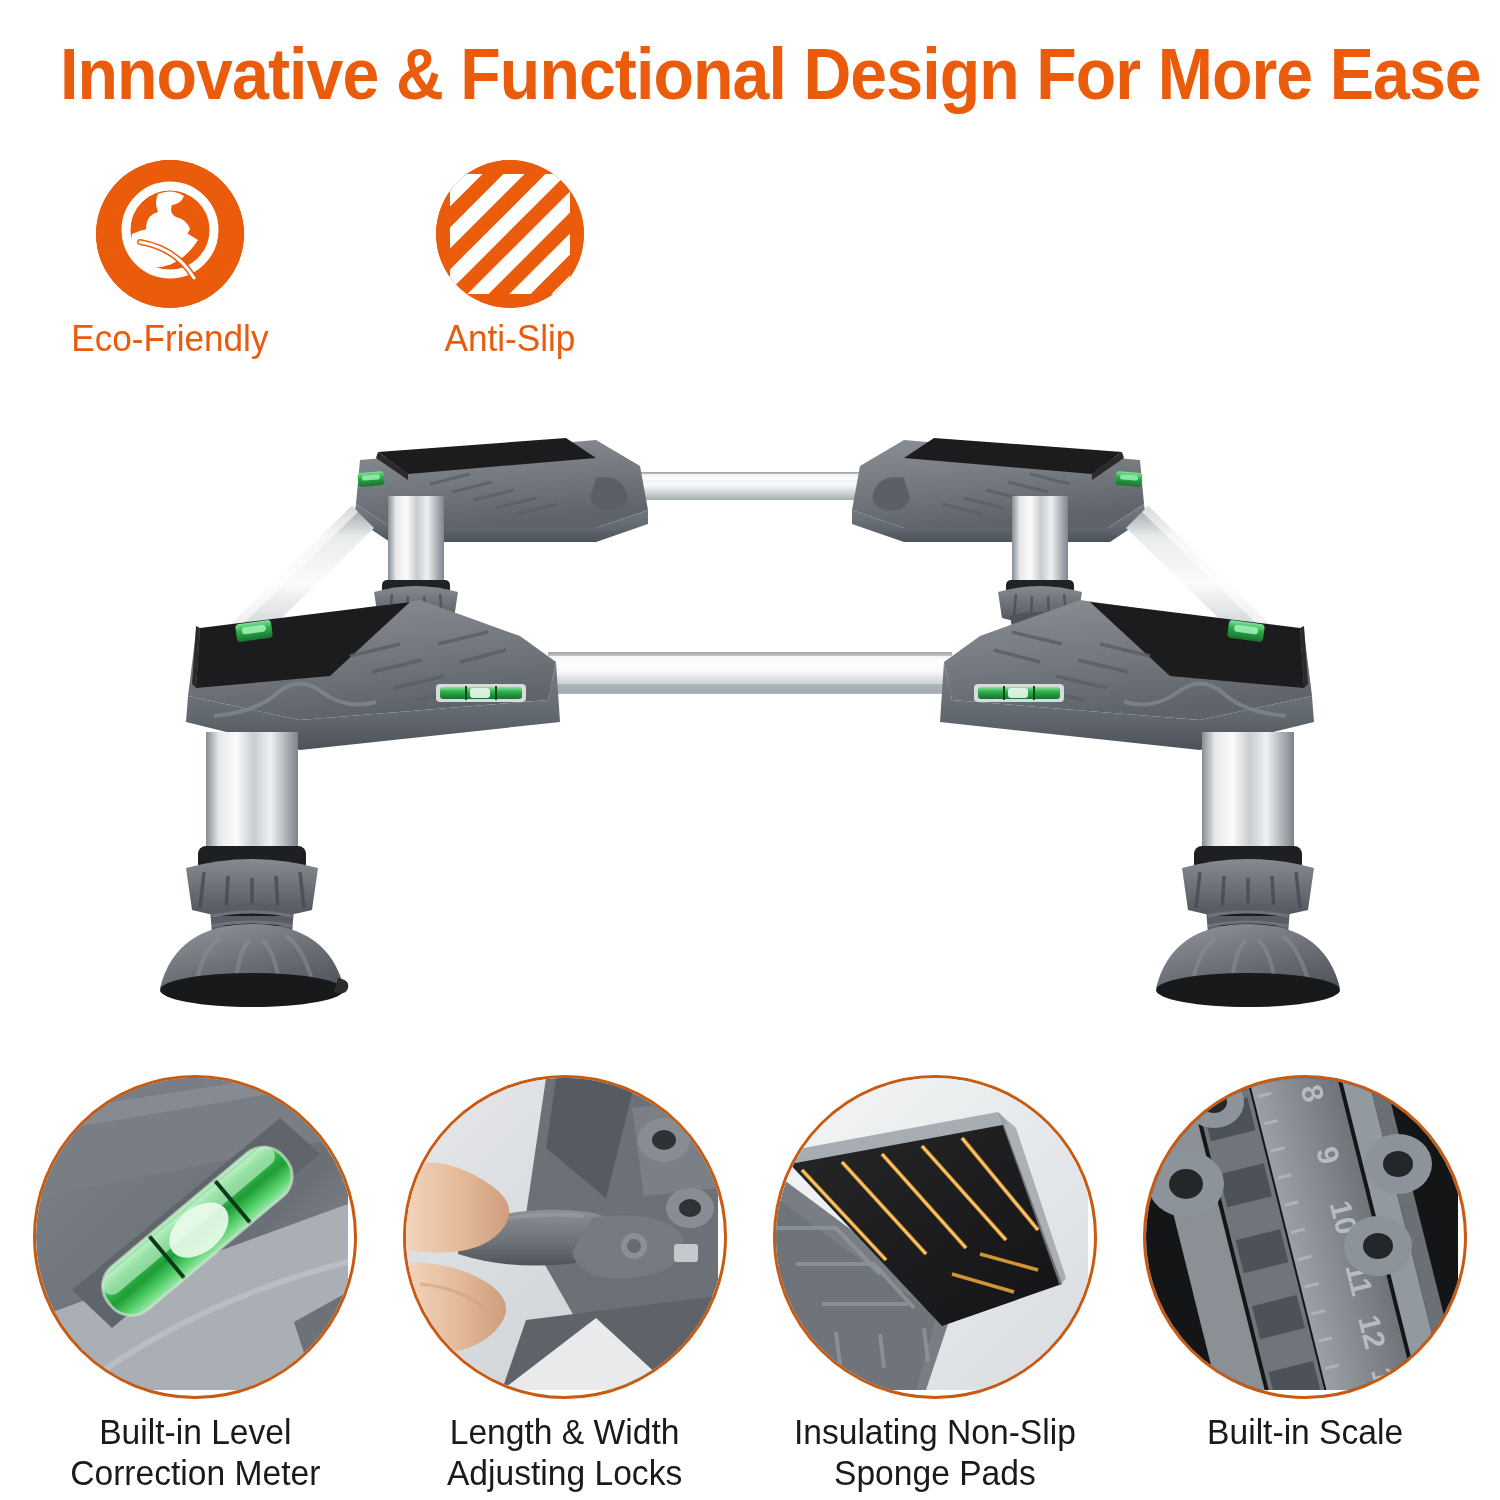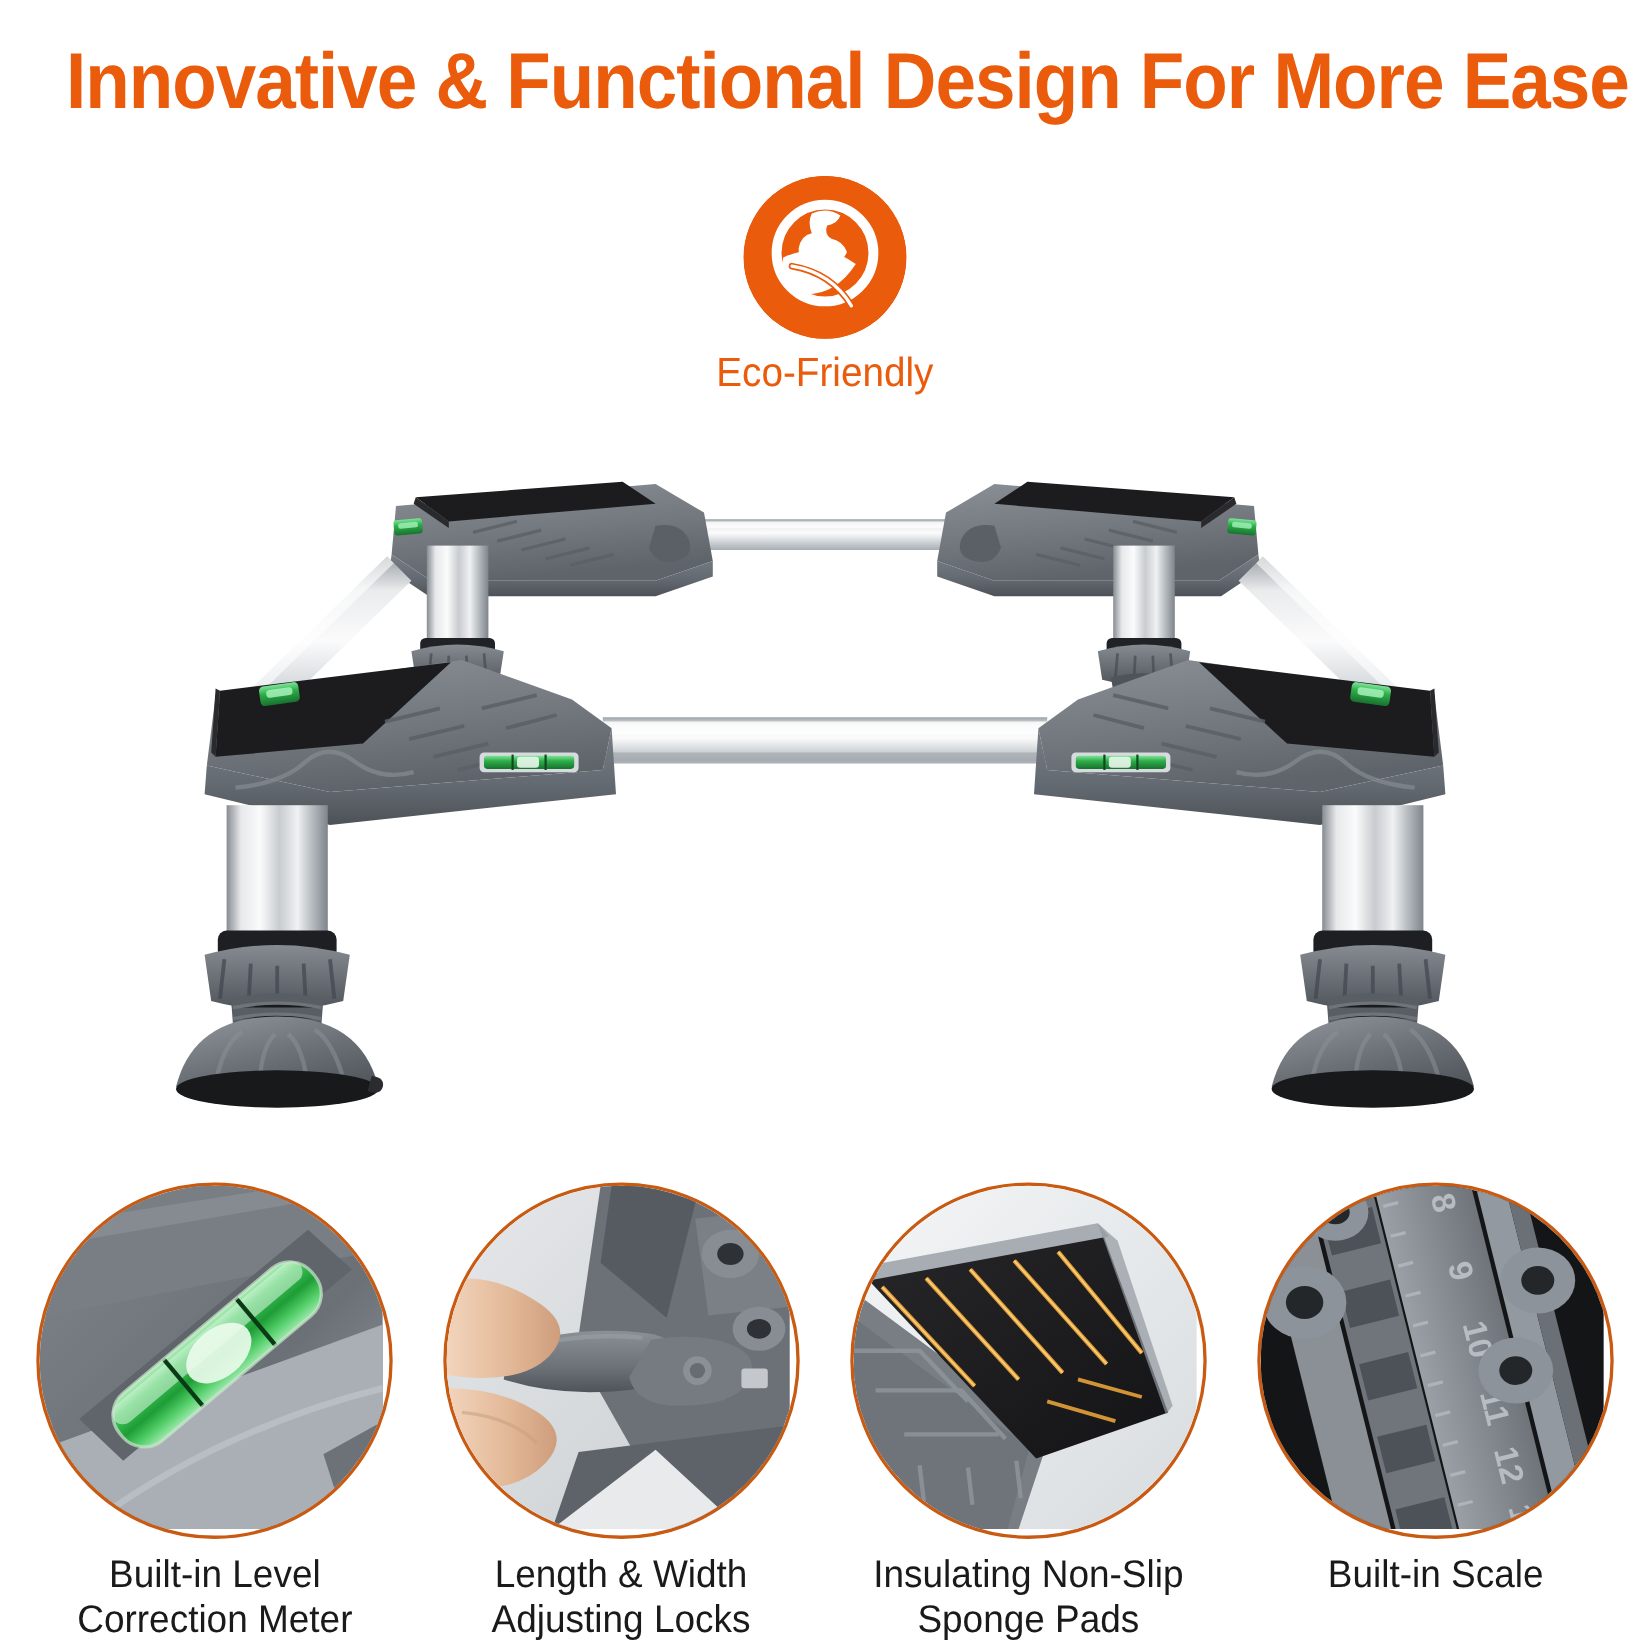--- a/index.html
+++ b/index.html
@@ -20,21 +20,21 @@
     line-height:80px;
     letter-spacing:-1px;
     transform:scaleX(0.92);
     transform-origin:50% 50%;
     color:#EA5B0C;
     white-space:nowrap;
   }
   
   .features{
     position:absolute;left:0;top:160px;width:1500px;height:215px;
-    display:flex;justify-content:center;align-items:flex-start;
+    display:flex;align-items:flex-start;
   }
   .feature{
     width:340px;display:flex;flex-direction:column;align-items:center;
   }
   .fbadge{
     width:148px;height:148px;border-radius:50%;
     background:#EA5B0C;position:relative;overflow:hidden;
     display:flex;align-items:center;justify-content:center;
   }
   .fbadge.square{border-radius:50%;}
@@ -105,20 +105,41 @@
         <path d="M36 74 q36 -16 66 6 q-22 34 -58 26 q-12 -14 -8 -32 Z" fill="#fff"></path>
         <path d="M44 82 q36 6 54 36" fill="none" stroke="#EA5B0C" stroke-width="6" stroke-linecap="round"></path>
         <path d="M44 82 q36 6 54 36" fill="none" stroke="#fff" stroke-width="3" stroke-linecap="round"></path>
       </svg>
     </div>
     <div class="flabel">Eco-Friendly</div>
   </div>
 
 
 
+  <div class="feature">
+    <div class="fbadge square">
+      <svg width="148" height="148" viewBox="0 0 148 148">
+        <defs>
+          <clipPath id="clipSq">
+              <rect x="14" y="14" width="120" height="120" rx="16"></rect>
+            </clipPath>
+        </defs>
+        <circle cx="74" cy="74" r="74" fill="#EA5B0C"></circle>
+        <g clip-path="url(#clipSq)" stroke="#fff" stroke-width="15">
+          <line x1="-10" y1="60" x2="70" y2="-20"></line>
+          <line x1="-10" y1="102" x2="112" y2="-20"></line>
+          <line x1="-10" y1="144" x2="154" y2="-20"></line>
+          <line x1="18" y1="158" x2="172" y2="4"></line>
+          <line x1="60" y1="158" x2="172" y2="46"></line>
+          <line x1="102" y1="158" x2="172" y2="88"></line>
+        </g>
+      </svg>
+    </div>
+    <div class="flabel">Anti-Slip</div>
+  </div>
 
 </div>
 
 <div class="hero">
   <svg viewBox="0 0 1500 660" xmlns="http://www.w3.org/2000/svg">
     <defs>
       <linearGradient id="alum" x1="0" y1="0" x2="0" y2="1">
         <stop offset="0%" stop-color="#9BA1A6"></stop>
         <stop offset="18%" stop-color="#E9EBEC"></stop>
         <stop offset="45%" stop-color="#FBFBFC"></stop>

